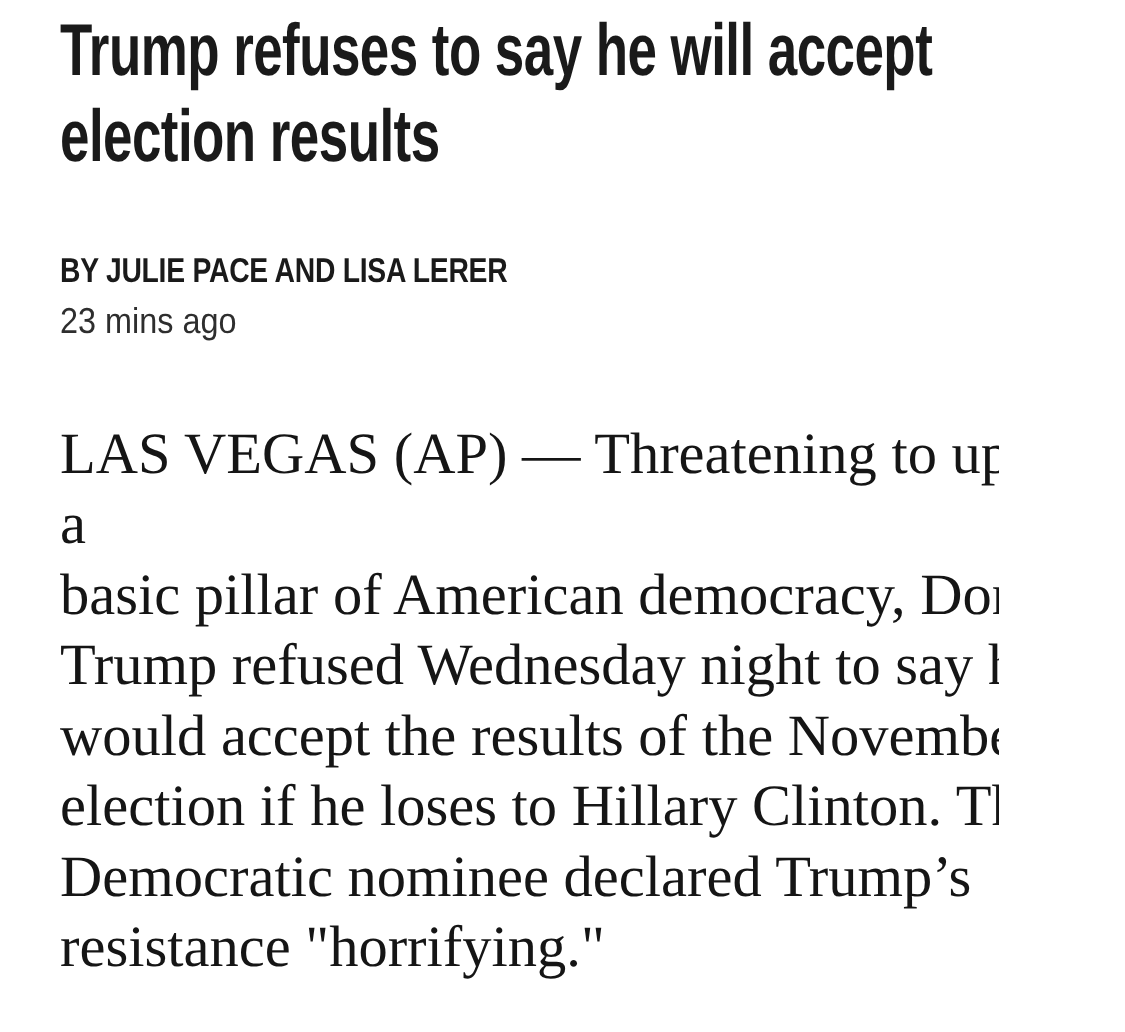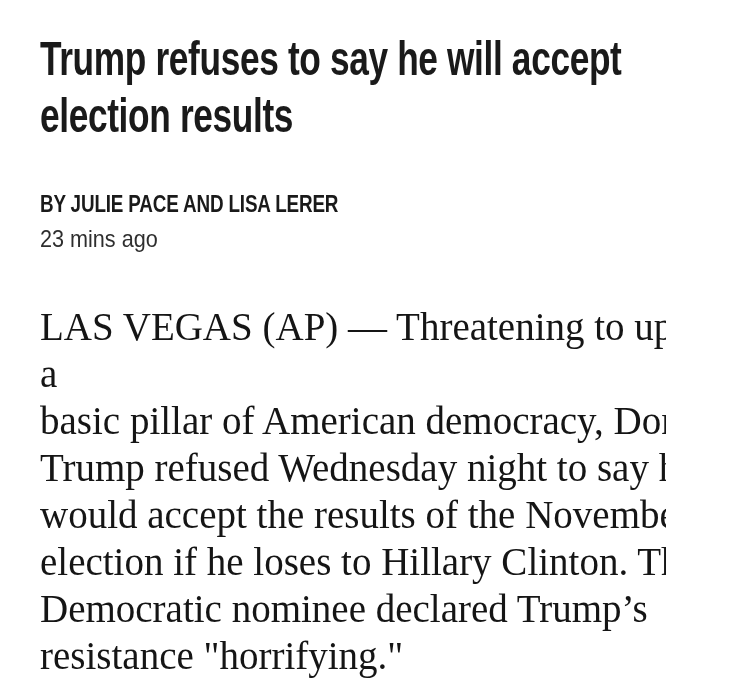--- a/index.html
+++ b/index.html
@@ -6,21 +6,21 @@
     margin: 0;
     padding: 0;
     background: #ffffff;
     overflow-x: hidden;
   }
   .page {
     width: 666px;
     height: 688px;
     background: #ffffff;
     box-sizing: border-box;
-    padding: 30px 40px 0 40px;
+    padding: 6px 40px 0 40px;
     overflow: hidden;
     position: relative;
   }
   .headline {
     margin: 0;
     font-family: "Liberation Sans", sans-serif;
     font-weight: bold;
     font-size: 49px;
     line-height: 57px;
     letter-spacing: -0.5px;

